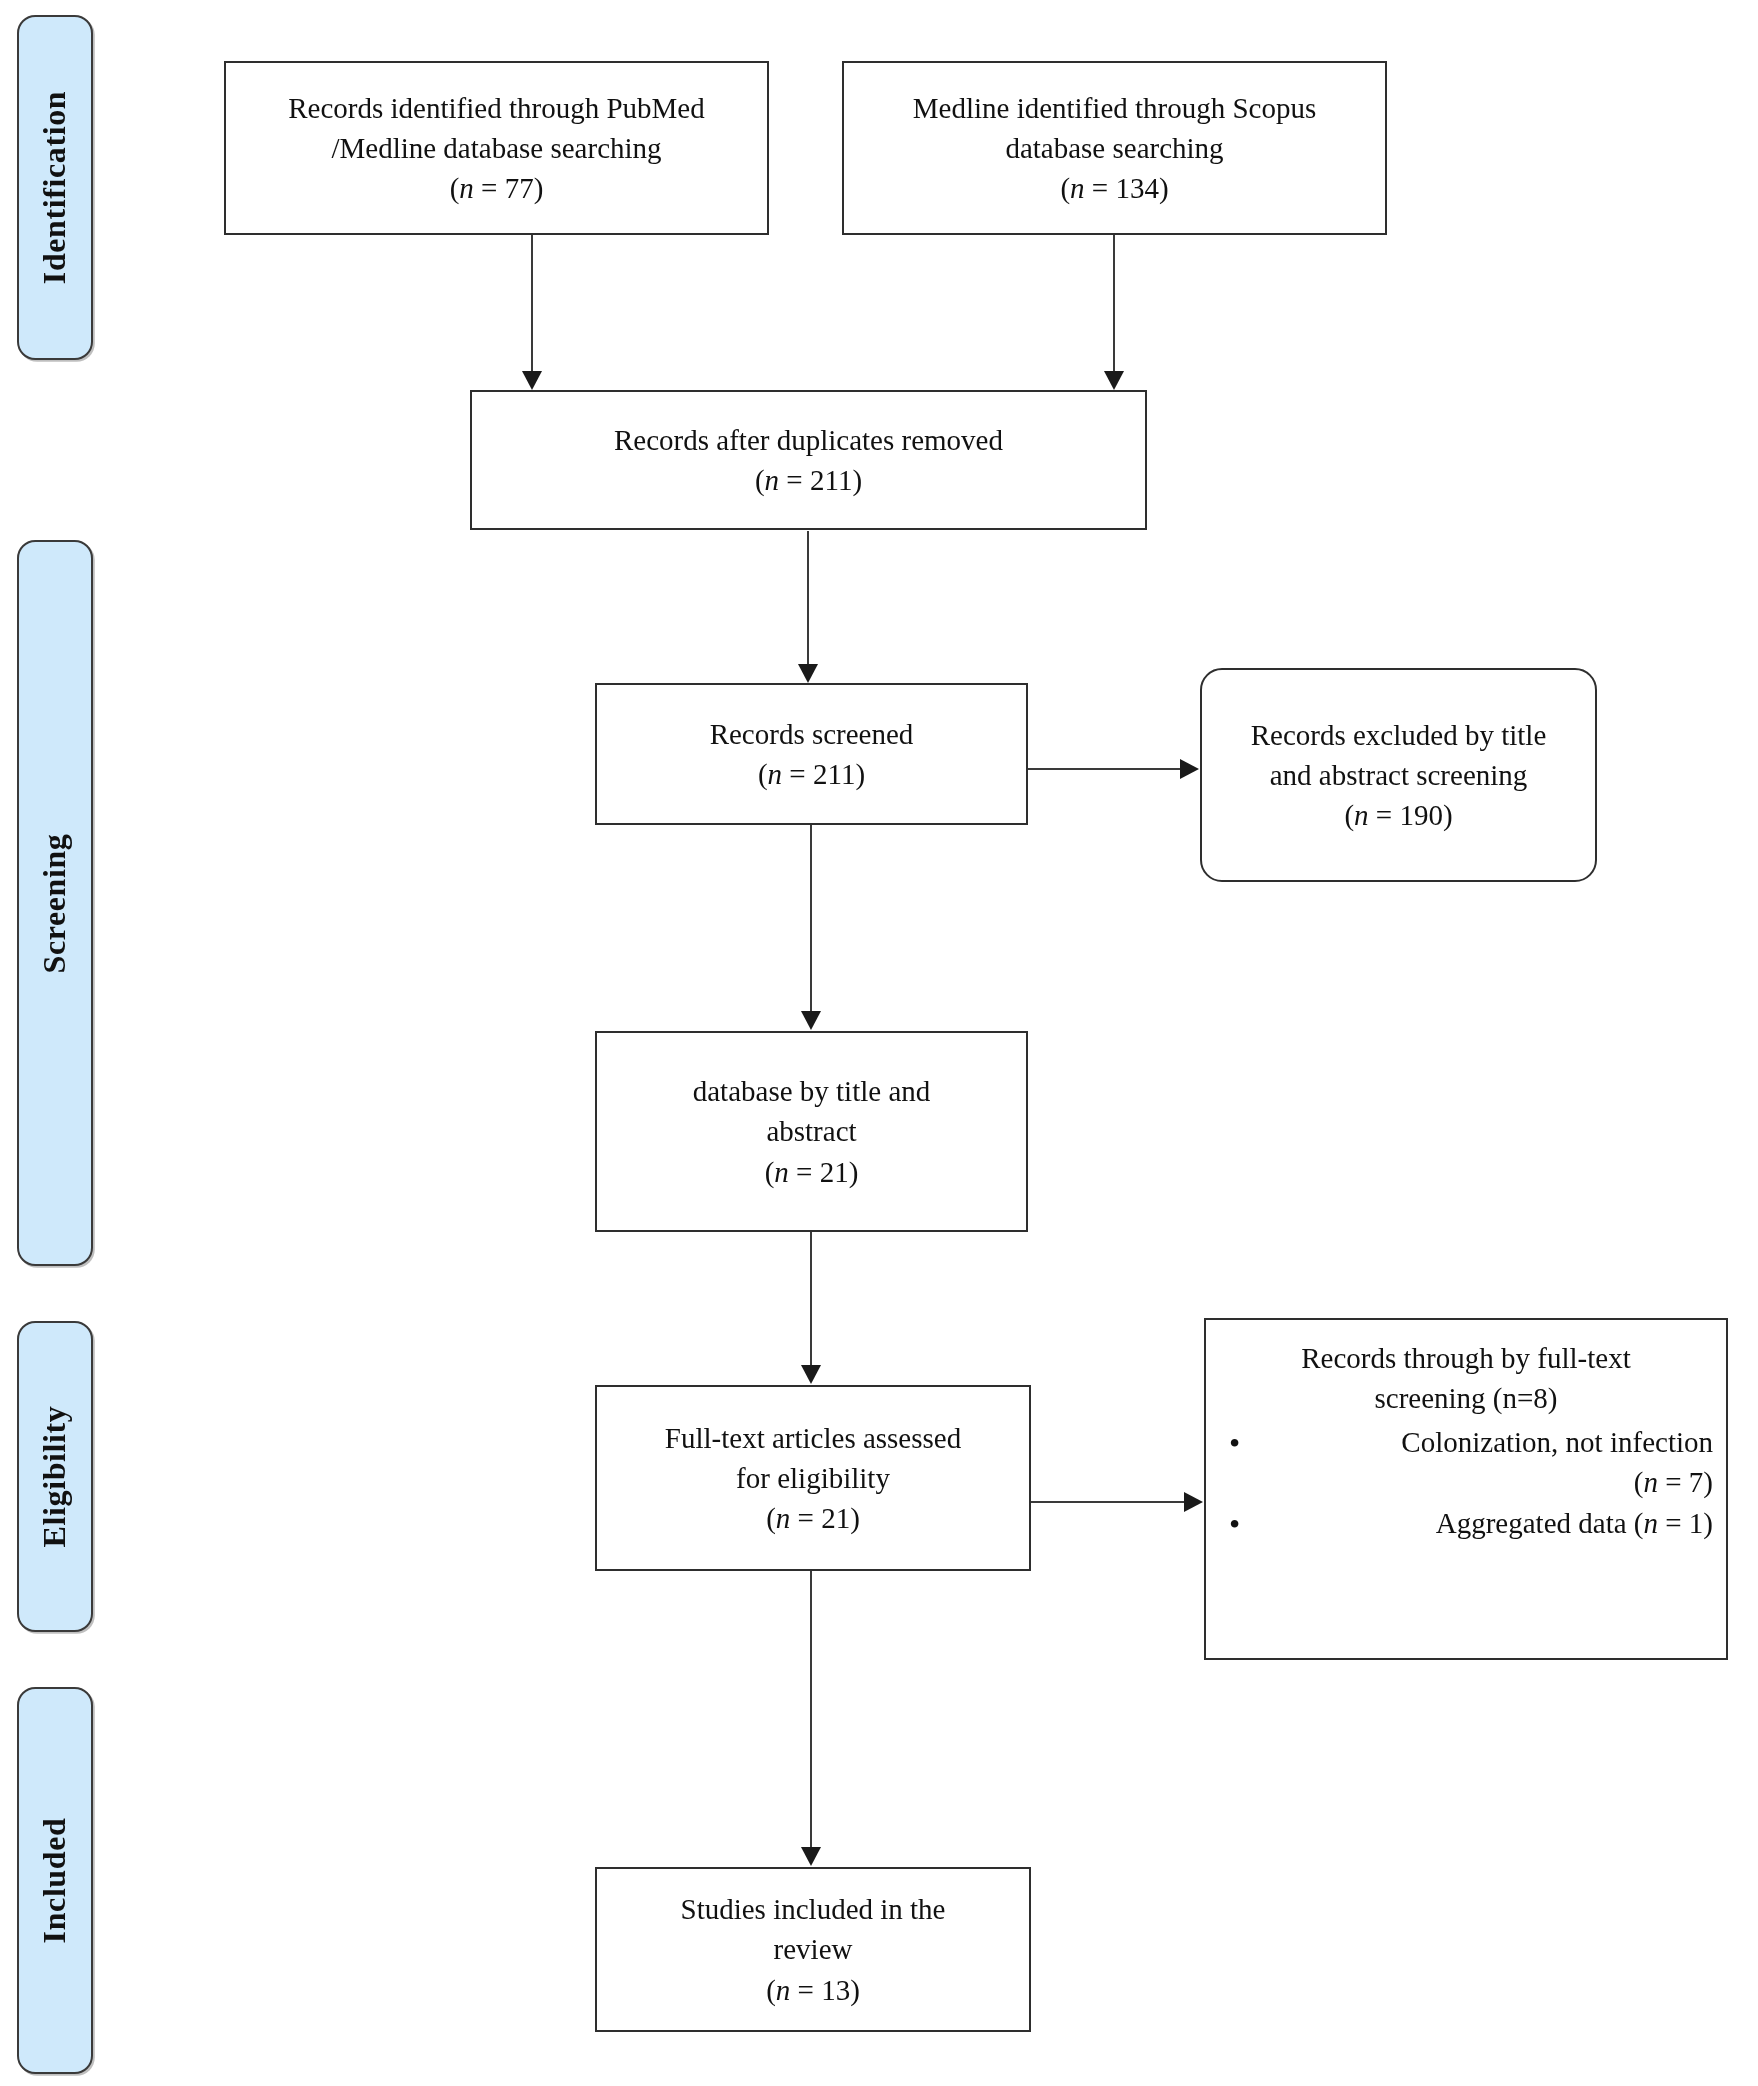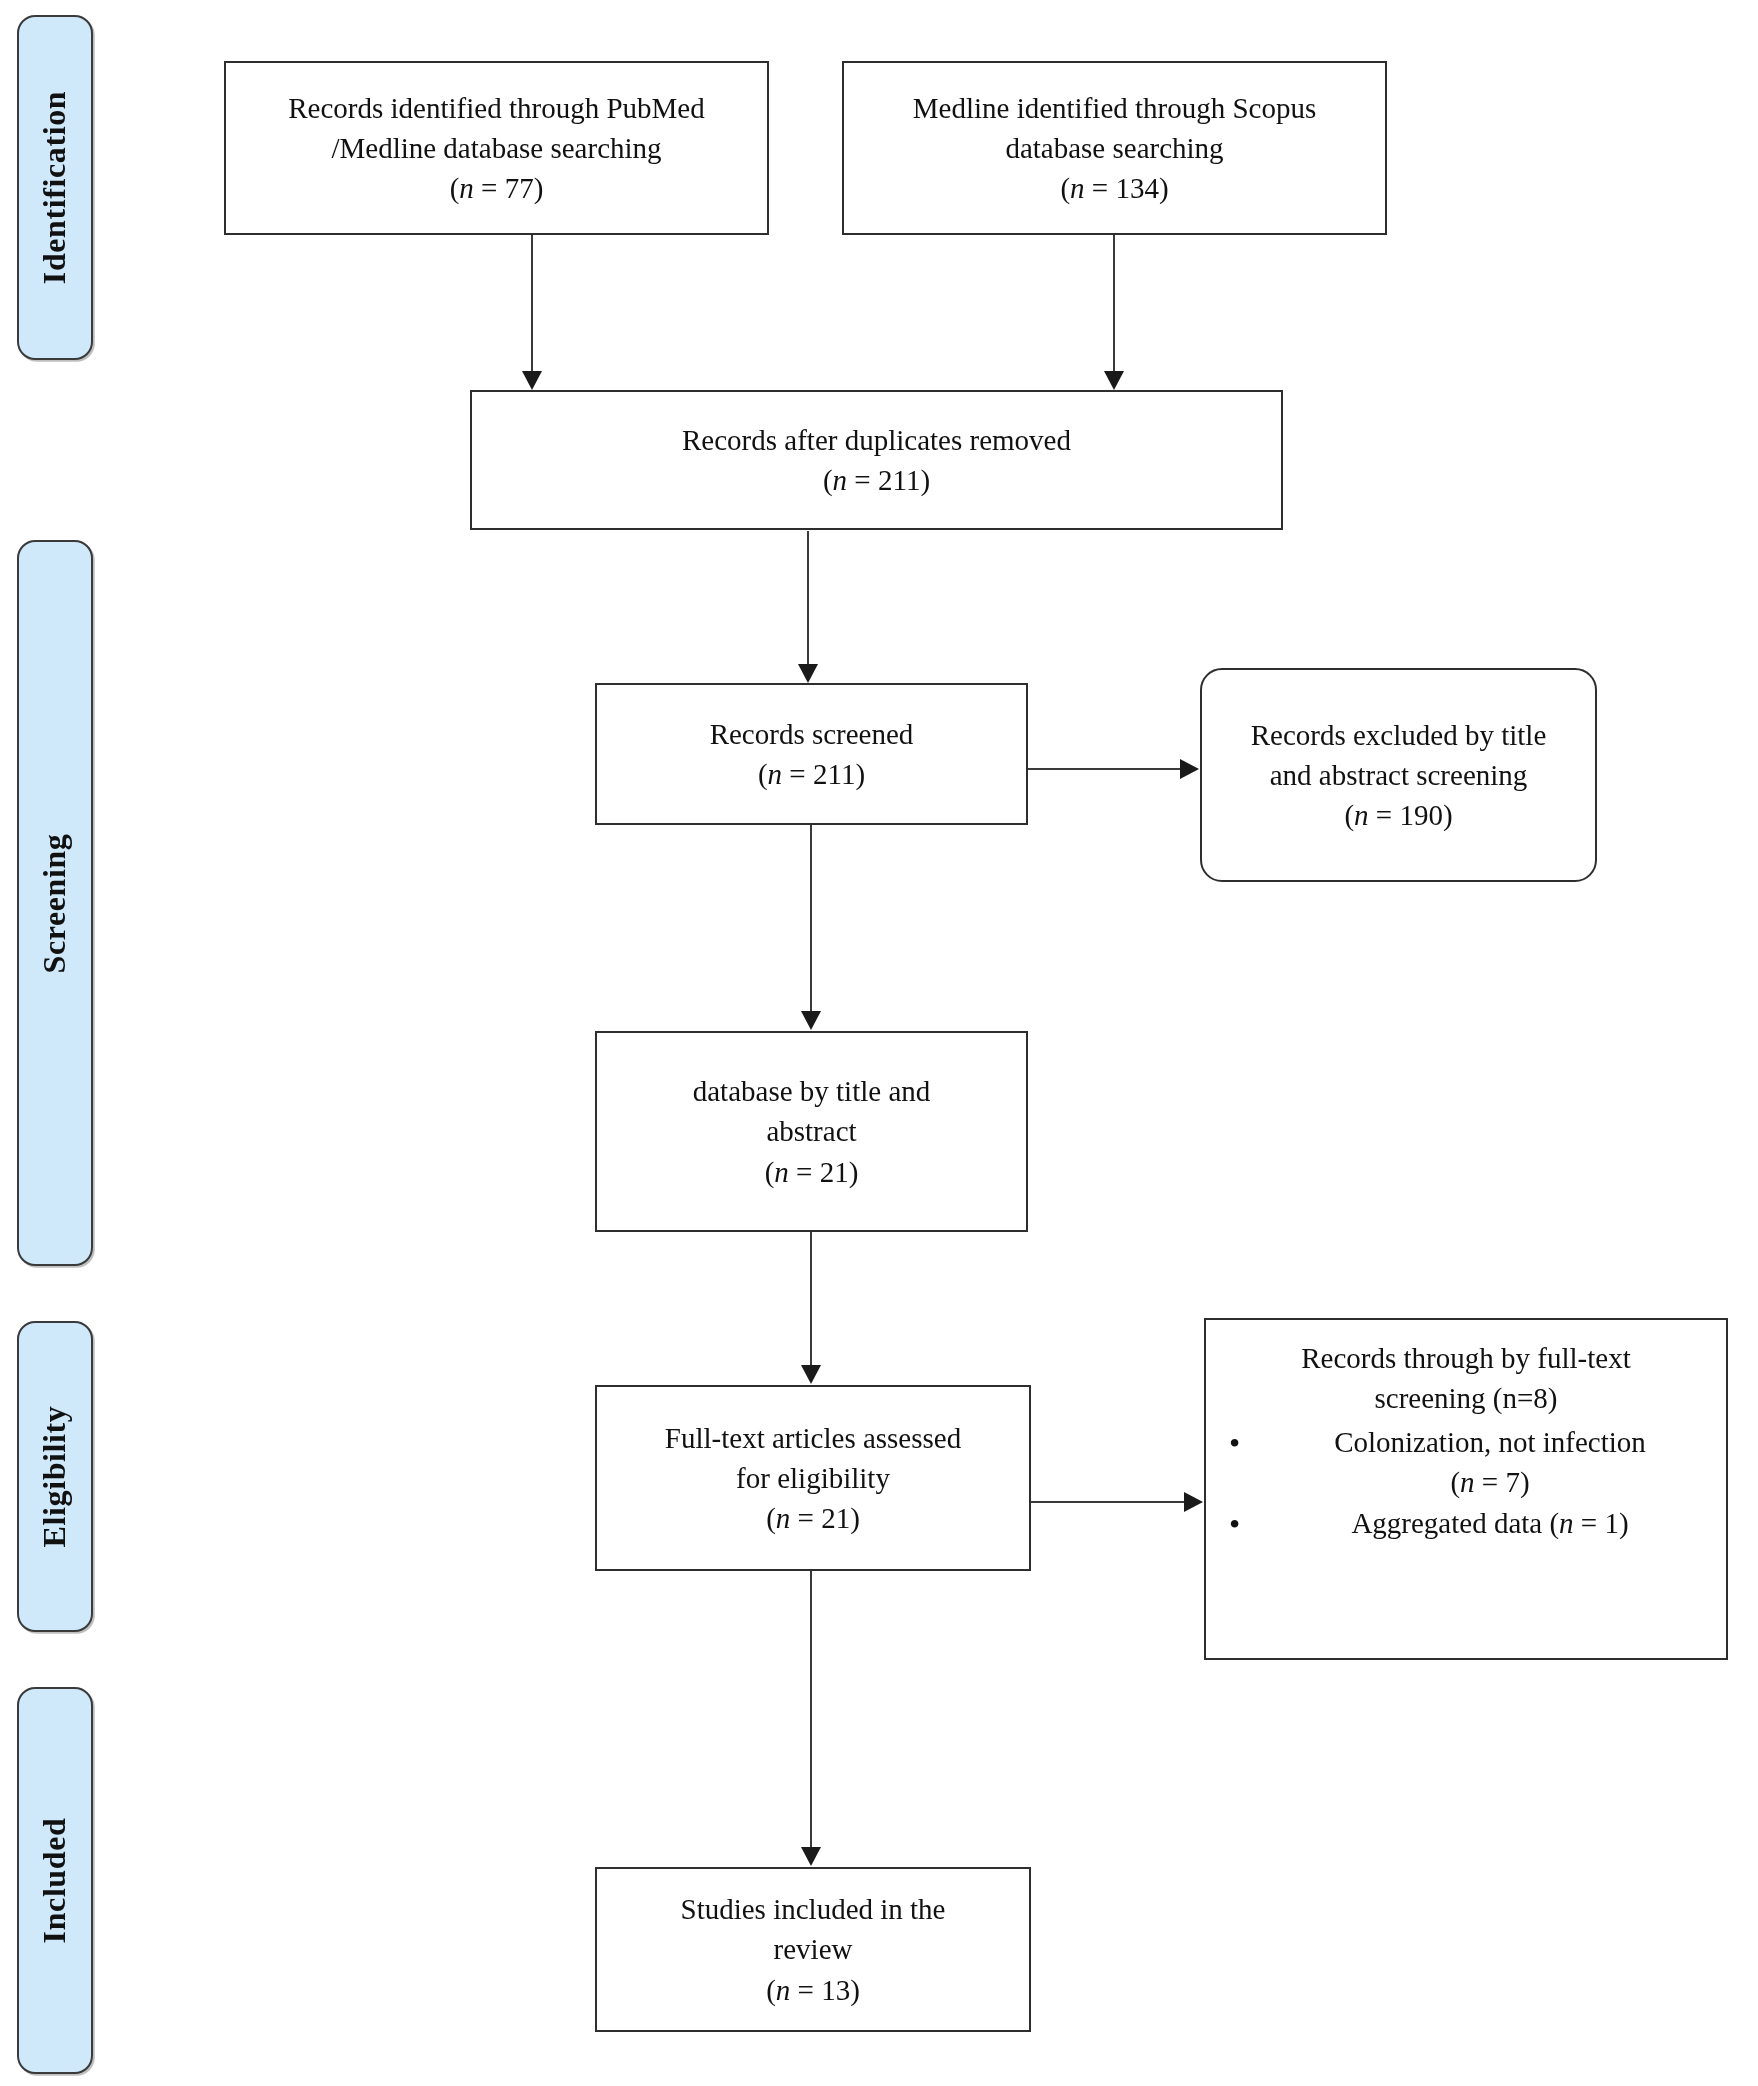--- a/index.html
+++ b/index.html
@@ -50,34 +50,34 @@
     justify-content: center;
     text-align: center;
     font-size: 29px;
     line-height: 1.38;
   }
   .box .box-lines { width: 100%; }
   .box.top-align { justify-content: flex-start; padding-top: 18.3px; }
 
   #box-pubmed            { left: 224px;  top: 61px;  width: 545px;  height: 174px; }
   #box-scopus            { left: 842px; top: 61px;  width: 545px;  height: 174px; }
-  #box-duplicates        { left: 470px;  top: 390px;  width: 813px; height: 140px; }
+  #box-duplicates        { left: 470px;  top: 390px;  width: 677px; height: 140px; }
   #box-screened          { left: 595px;  top: 683px; width: 433px;  height: 142px; }
   #box-excluded-title    { left: 1200px; top: 668px; width: 397px;  height: 214px; border-radius: 22px; }
   #box-remaining         { left: 595px;  top: 1031px; width: 433px;  height: 201px; }
   #box-fulltext          { left: 595px;  top: 1385px; width: 436px;  height: 186px; text-align: center; }
   #box-excluded-fulltext { left: 1204px; top: 1318px; width: 524px;  height: 342px; }
   #box-included-studies  { left: 595px;  top: 1867px; width: 436px;  height: 165px; }
 
   .box-bullets { width: 100%; margin-top: 2.4px; }
   .bullet {
     position: relative;
-    text-align: center;
+    text-align: right;
     padding-left: 67px;
-    padding-right: 19px;
+    padding-right: 13px;
     margin-top: 1.2px;
   }
   .bullet::before {
     content: "\2022";
     position: absolute;
     left: 23px;
     top: -1.2px;
     font-size: 32px;
   }
 

